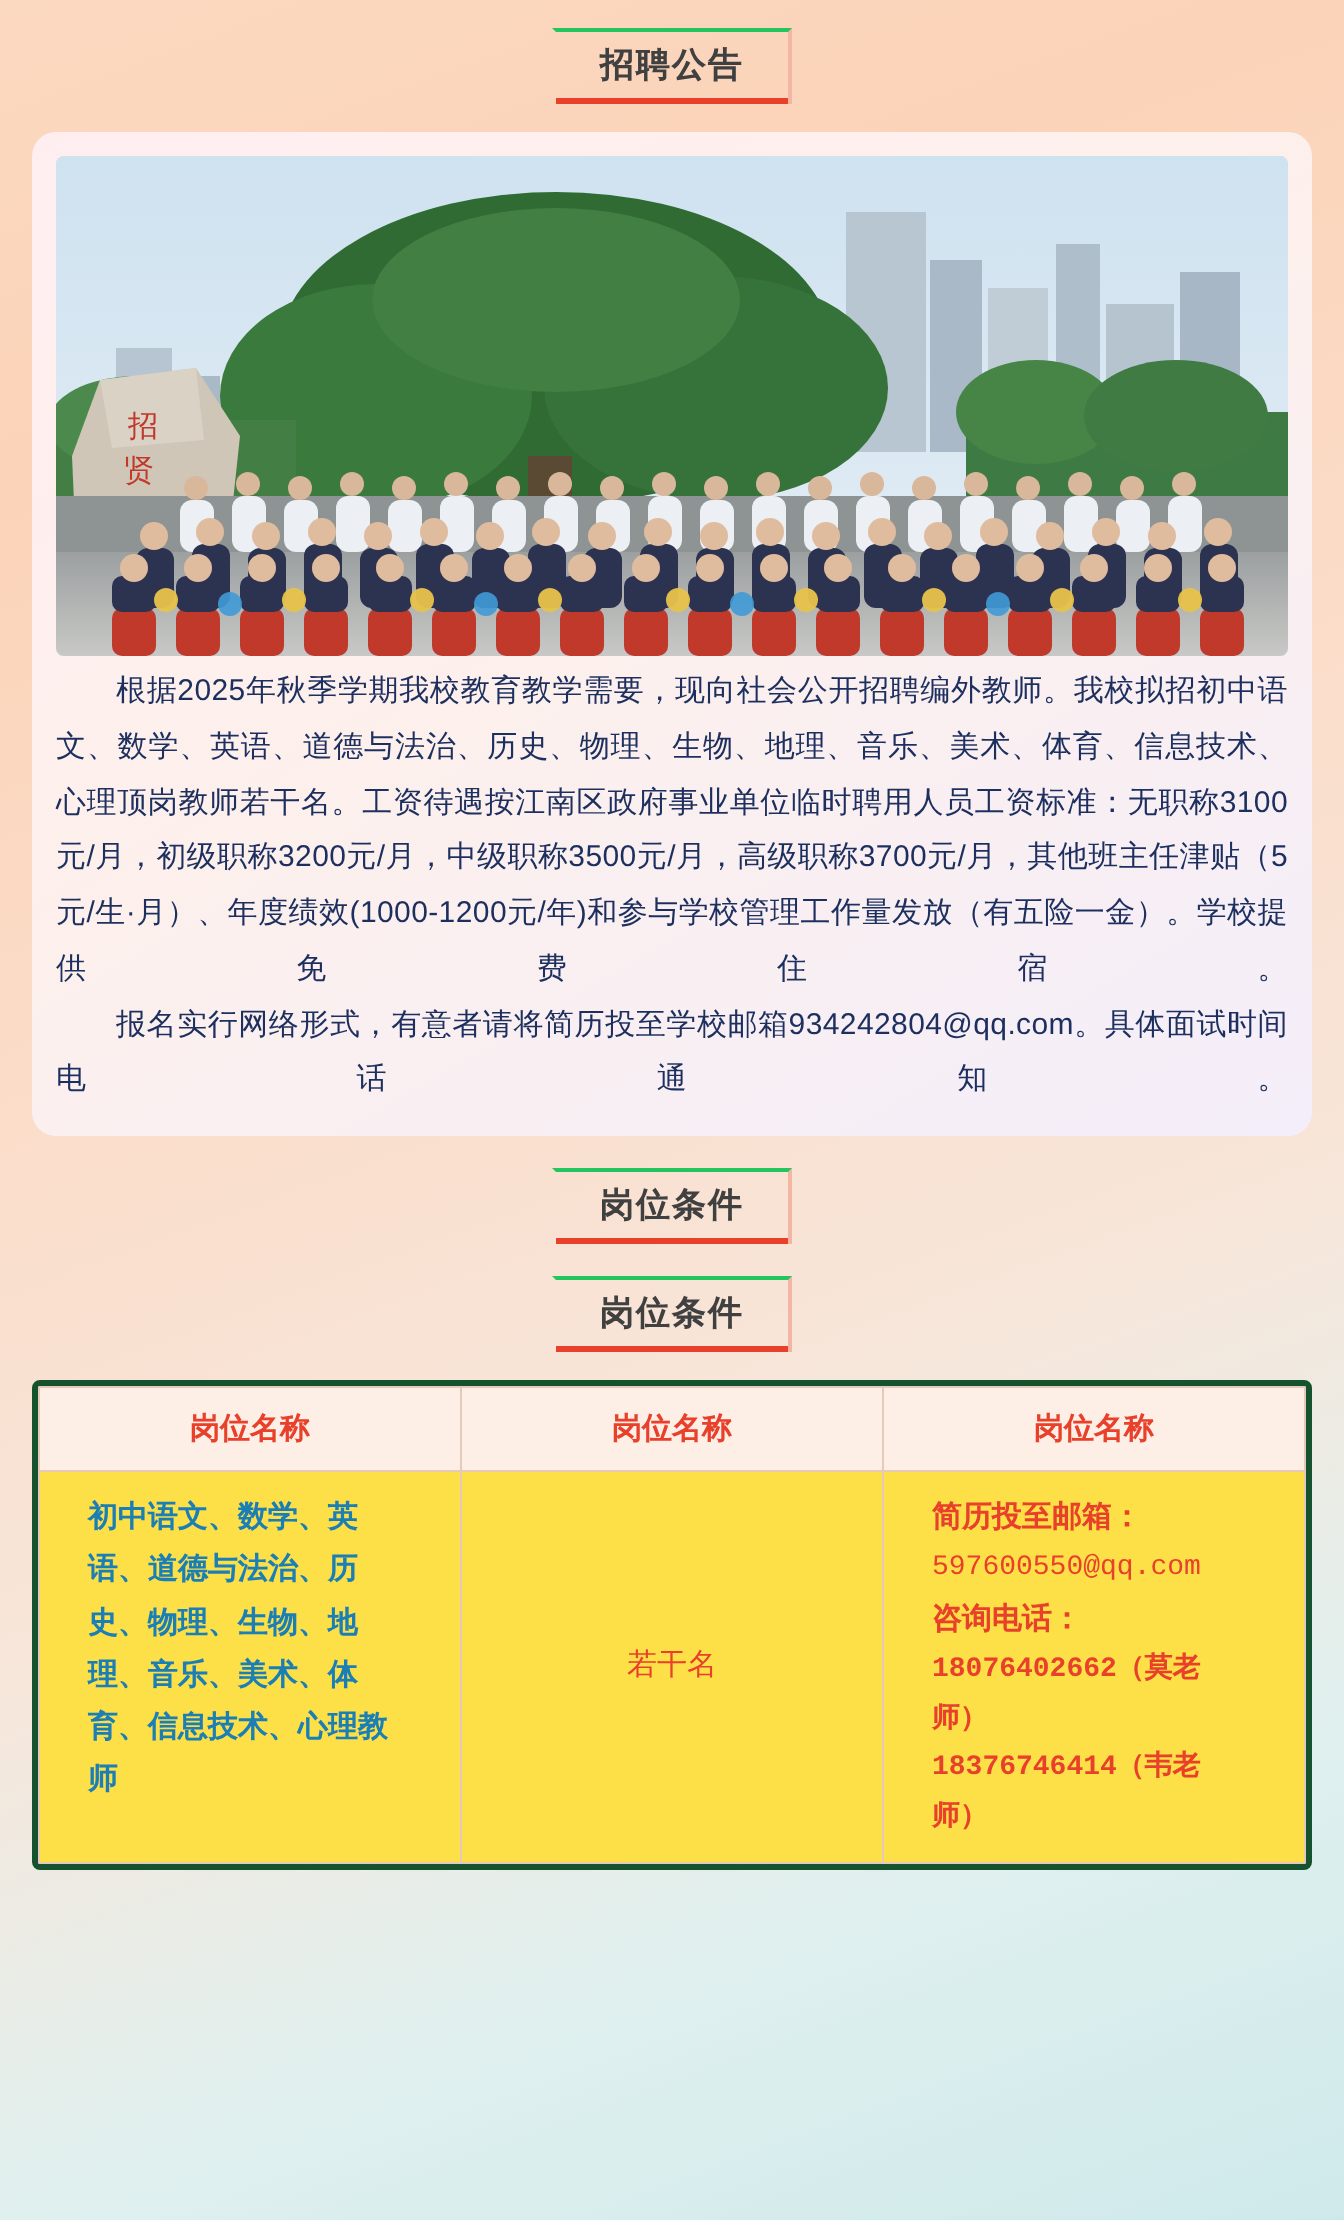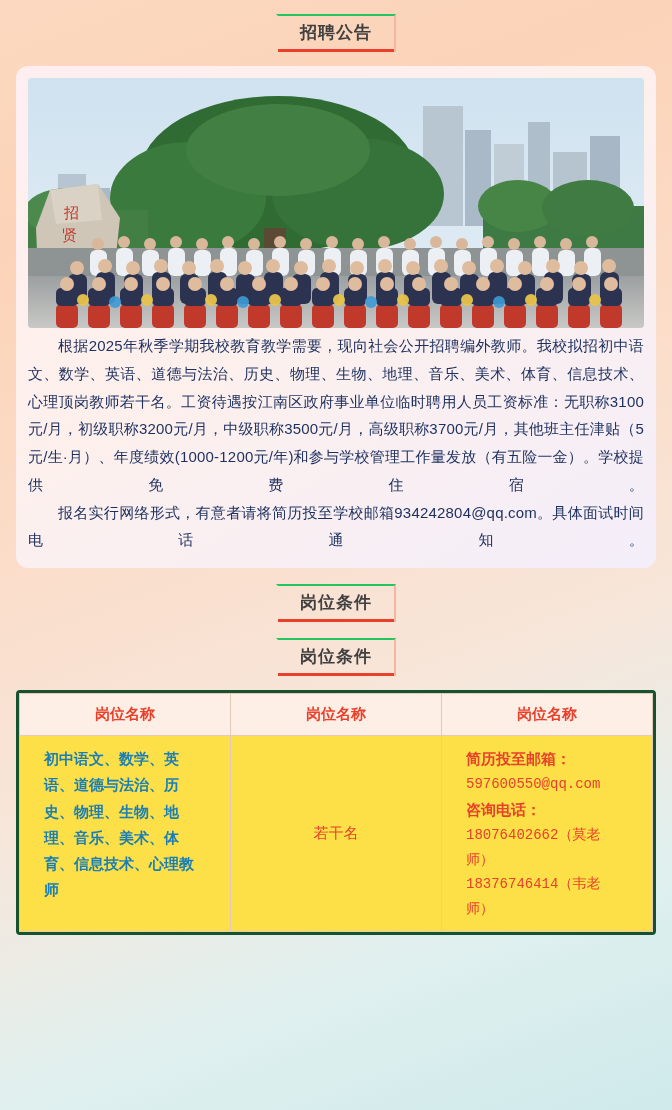--- a/index.html
+++ b/index.html
@@ -135,21 +135,21 @@
   td.col-post { width: 200px; font-weight: bold; }
   td.col-num {
     width: 184px;
     text-align: center;
     vertical-align: middle;
     color: #e8402a;
     font-weight: normal;
   }
   td.col-apply { color: #e8402a; font-weight: bold; margin-top: 28px; }
   td.col-apply .mail { font-family: "Liberation Mono", monospace; font-weight: normal; font-size: 14px; }
-  td.col-apply .tel { font-family: "Liberation Mono", monospace; font-weight: normal; font-size: 14px; }
+  td.col-apply .tel { font-family: "Liberation Mono", monospace; font-weight: bold; font-size: 14px; }
 </style>
 </head>
 <body>
 
 <div class="page">
 
   <div class="heading-wrap heading-1">
     <div class="heading">招聘公告</div>
   </div>
 

